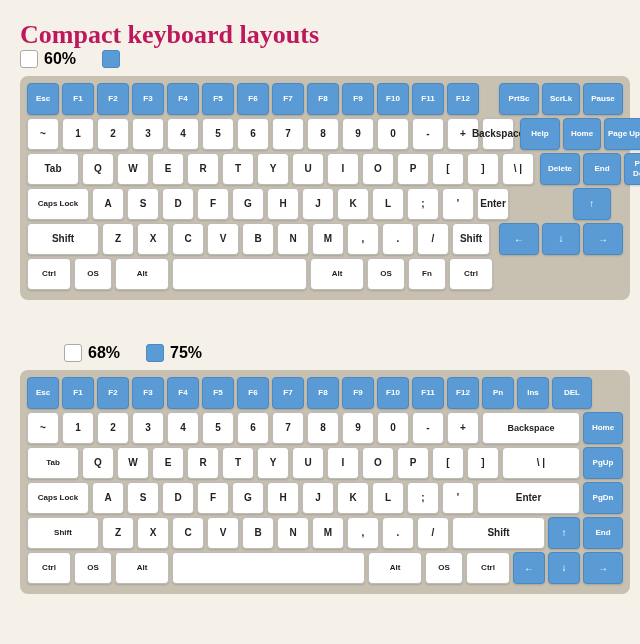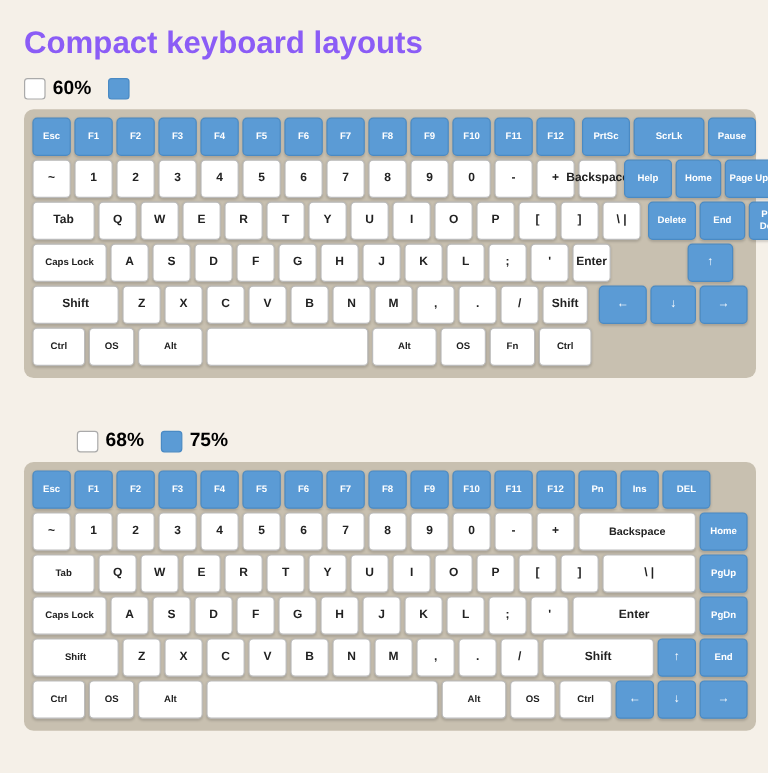--- a/index.html
+++ b/index.html
@@ -6,22 +6,22 @@
     body {
       background: #f5f0e8;
       font-family: Arial, sans-serif;
       padding: 20px;
       width: 640px;
       min-height: 644px;
     }
     h1 {
       font-size: 26px;
       font-weight: 900;
-      margin-bottom: 14px;
-      color: #8b5cf6;
+      color: #be185d;
+      font-family: Liberation Serif, serif;
     }
     .legend-item {
       display: flex;
       align-items: center;
       gap: 6px;
     }
     .legend-box {
       width: 18px;
       height: 18px;
       border: 1.5px solid #aaa;
@@ -85,21 +85,21 @@
     .w-caps { width: 62px; }
     .w-shift-l { width: 72px; }
     .w-ctrl { width: 44px; }
     .w-os { width: 38px; }
     .w-alt { width: 54px; }
     .w-fn { width: 38px; }
 
     .section-legend {
       display: flex;
       align-items: center;
-      gap: 14px;
+      gap: 26px;
       margin-bottom: 8px;
       font-size: 15px;
     }
     .divider { height: 12px; }
 
     .keyboard2 {
       background: #c8c0b0;
       border-radius: 8px;
       padding: 7px 7px;
       display: inline-block;
@@ -135,21 +135,21 @@
         <div class="key blue w1 small-text">F5</div>
         <div class="key blue w1 small-text">F6</div>
         <div class="key blue w1 small-text">F7</div>
         <div class="key blue w1 small-text">F8</div>
         <div class="key blue w1 small-text">F9</div>
         <div class="key blue w1 small-text">F10</div>
         <div class="key blue w1 small-text">F11</div>
         <div class="key blue w1 small-text">F12</div>
         <div style="flex:1"></div>
         <div class="key blue small-text" style="width:40px">PrtSc</div>
-        <div class="key blue small-text" style="width:59px">ScrLk</div>
+        <div class="key blue small-text" style="width:38px">ScrLk</div>
         <div class="key blue small-text" style="width:40px">Pause</div>
       </div>
 
       <div class="key-row">
         <div class="key w1">~</div>
         <div class="key w1">1</div>
         <div class="key w1">2</div>
         <div class="key w1">3</div>
         <div class="key w1">4</div>
         <div class="key w1">5</div>

